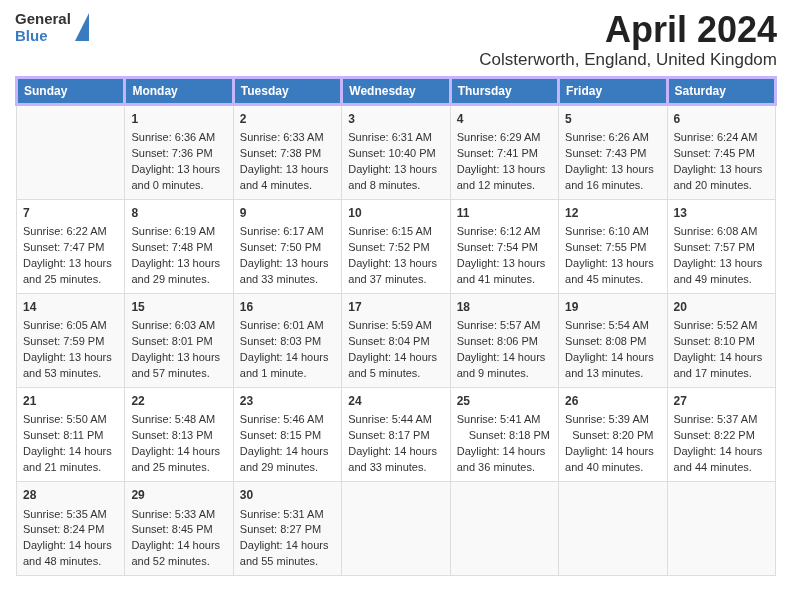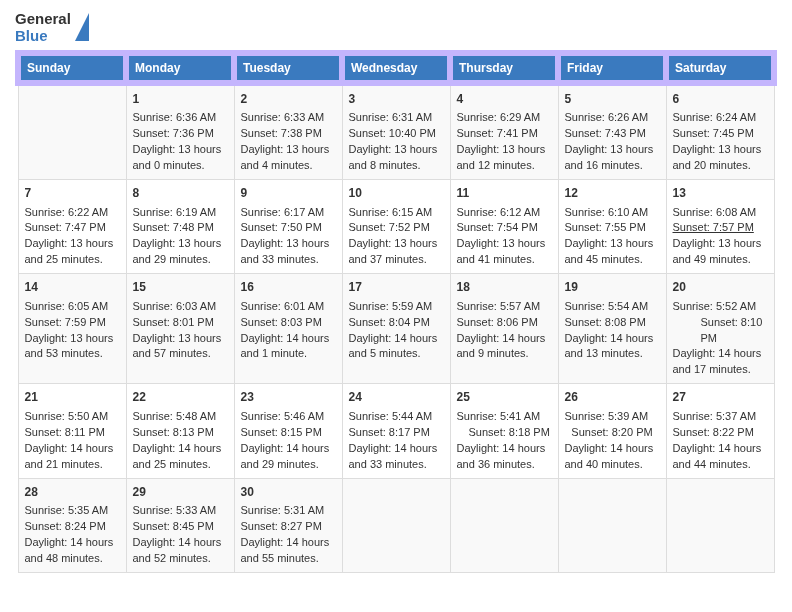--- a/index.html
+++ b/index.html
@@ -35,21 +35,21 @@
       border-collapse: collapse;
       font-size: 11px;
     }
     thead tr th {
       background-color: #3a7abf;
       color: #fff;
       font-size: 12px;
       font-weight: bold;
       padding: 5px 6px;
       text-align: left;
-      border: 6px solid #c4b5fd;
+      border: 3px solid #c4b5fd;
     }
     tbody tr td {
       vertical-align: top;
       padding: 5px 6px;
       border: 1px solid #ddd;
       color: #333;
       line-height: 1.45;
       width: 14.28%;
     }
     tbody tr td .day-num {
@@ -86,20 +86,24 @@
 <div class="header">
   <div class="logo-wrapper">
     <div class="logo-row">
       <div style="display:flex; flex-direction:column; align-items:flex-start; margin-right:4px;">
         <span class="logo-general">General</span>
         <span class="logo-blue">Blue</span>
       </div>
       <div style="width:0; height:0; border-left:14px solid transparent; border-bottom:28px solid #3a7abf; margin-bottom:0;"></div>
     </div>
   </div>
+  <div class="title-block">
+    <h1>April 2024</h1>
+    <h2>Colsterworth, England, United Kingdom</h2>
+  </div>
 </div>
 
 <table>
   <thead>
     <tr>
     <th>Sunday</th>
         <th>Monday</th>
         <th>Tuesday</th>
         <th>Wednesday</th>
         <th>Thursday</th>
@@ -180,21 +184,21 @@
         </td>
         <td>
           <span class="day-num">12</span>
           <span style="display: block;">Sunrise: 6:10 AM</span>
           <span style="display: block;">Sunset: 7:55 PM</span>
           <span style="display: block;">Daylight: 13 hours and 45 minutes.</span>
         </td>
         <td>
           <span class="day-num">13</span>
           <span style="display: block;">Sunrise: 6:08 AM</span>
-          <span style="display: block; text-decoration: underline;">Sunset: 7:57 PM</span>
+          <span style="display: block;">Sunset: 7:57 PM</span>
           <span style="display: block;">Daylight: 13 hours and 49 minutes.</span>
         </td>
       </tr>
       <tr>
         <td>
           <span class="day-num">14</span>
           <span style="display: block;">Sunrise: 6:05 AM</span>
           <span style="display: block;">Sunset: 7:59 PM</span>
           <span style="display: block;">Daylight: 13 hours and 53 minutes.</span>
         </td>
@@ -224,21 +228,21 @@
         </td>
         <td>
           <span class="day-num">19</span>
           <span style="display: block;">Sunrise: 5:54 AM</span>
           <span style="display: block;">Sunset: 8:08 PM</span>
           <span style="display: block;">Daylight: 14 hours and 13 minutes.</span>
         </td>
         <td>
           <span class="day-num">20</span>
           <span style="display: block;">Sunrise: 5:52 AM</span>
-          <span style="display: block; margin-left: 28px;">Sunset: 8:10 PM</span>
+          <span style="display: block;">Sunset: 8:10 PM</span>
           <span style="display: block;">Daylight: 14 hours and 17 minutes.</span>
         </td>
       </tr>
       <tr>
         <td>
           <span class="day-num">21</span>
           <span style="display: block;">Sunrise: 5:50 AM</span>
           <span style="display: block;">Sunset: 8:11 PM</span>
           <span style="display: block;">Daylight: 14 hours and 21 minutes.</span>
         </td>

